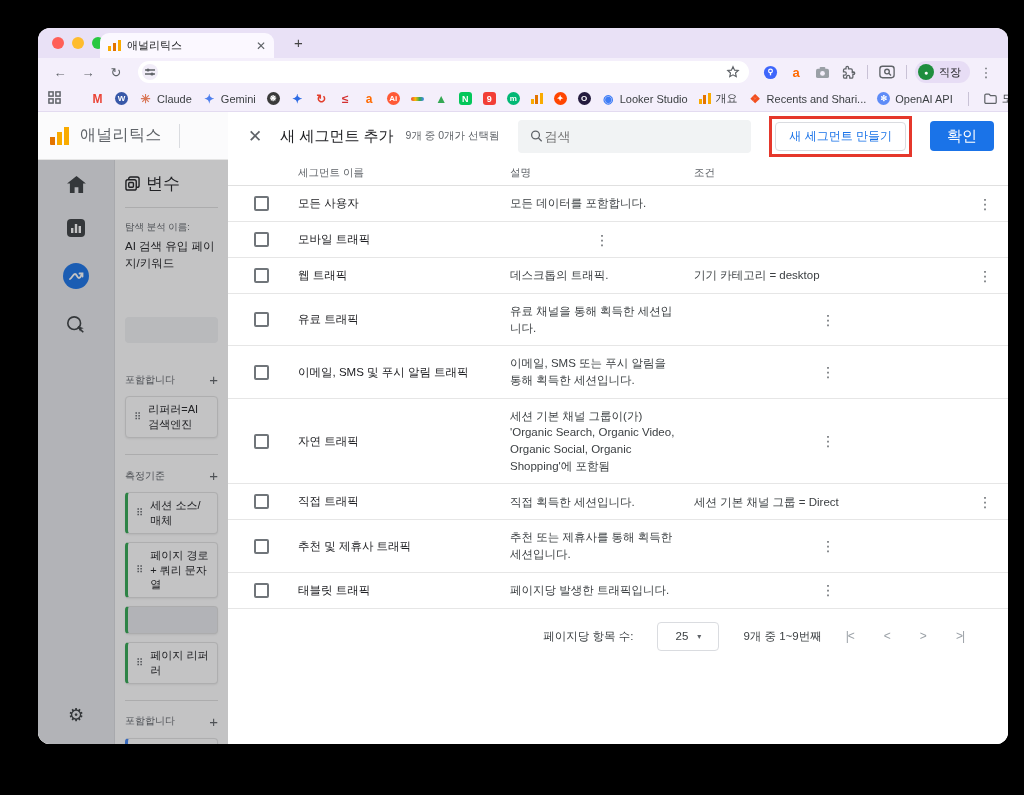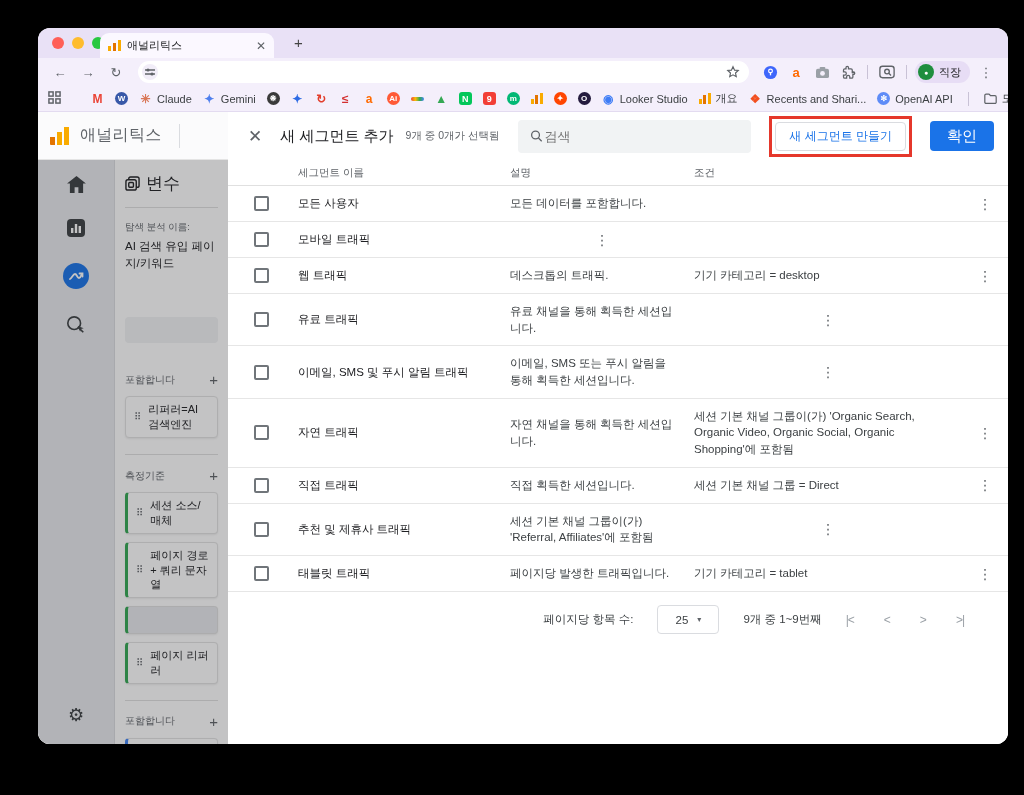--- a/index.html
+++ b/index.html
@@ -428,48 +428,46 @@
             </div>
             <div class="name">이메일, SMS 및 푸시 알림 트래픽</div>
             <div class="desc">이메일, SMS 또는 푸시 알림을 통해 획득한 세션입니다.</div>
             <div class="kebab">⋮</div>
           </div>
           <div class="grid trow">
             <div>
               <div class="cb"></div>
             </div>
             <div class="name">자연 트래픽</div>
-            <div class="desc">자연 채널을 통해 획득한 세션입니다.</div>
             <div class="cond">세션 기본 채널 그룹이(가) 'Organic Search, Organic Video, Organic Social, Organic Shopping'에 포함됨</div>
             <div class="kebab">⋮</div>
           </div>
           <div class="grid trow">
             <div>
               <div class="cb"></div>
             </div>
             <div class="name">직접 트래픽</div>
             <div class="desc">직접 획득한 세션입니다.</div>
             <div class="cond">세션 기본 채널 그룹 = Direct</div>
             <div class="kebab">⋮</div>
           </div>
           <div class="grid trow">
             <div>
               <div class="cb"></div>
             </div>
             <div class="name">추천 및 제휴사 트래픽</div>
-            <div class="cond">세션 기본 채널 그룹이(가) 'Referral, Affiliates'에 포함됨</div>
+            <div class="desc">추천 또는 제휴사를 통해 획득한 세션입니다.</div>
             <div class="kebab">⋮</div>
           </div>
           <div class="grid trow">
             <div>
               <div class="cb"></div>
             </div>
             <div class="name">태블릿 트래픽</div>
             <div class="desc">페이지당 발생한 트래픽입니다.</div>
-            <div class="cond">기기 카테고리 = tablet</div>
             <div class="kebab">⋮</div>
           </div>
         </div>
 
       <div class="pager">
         <span>페이지당 항목 수:</span>
         <span class="psize">
           <span>25</span>
           <span class="caret">▾</span>
         </span>

